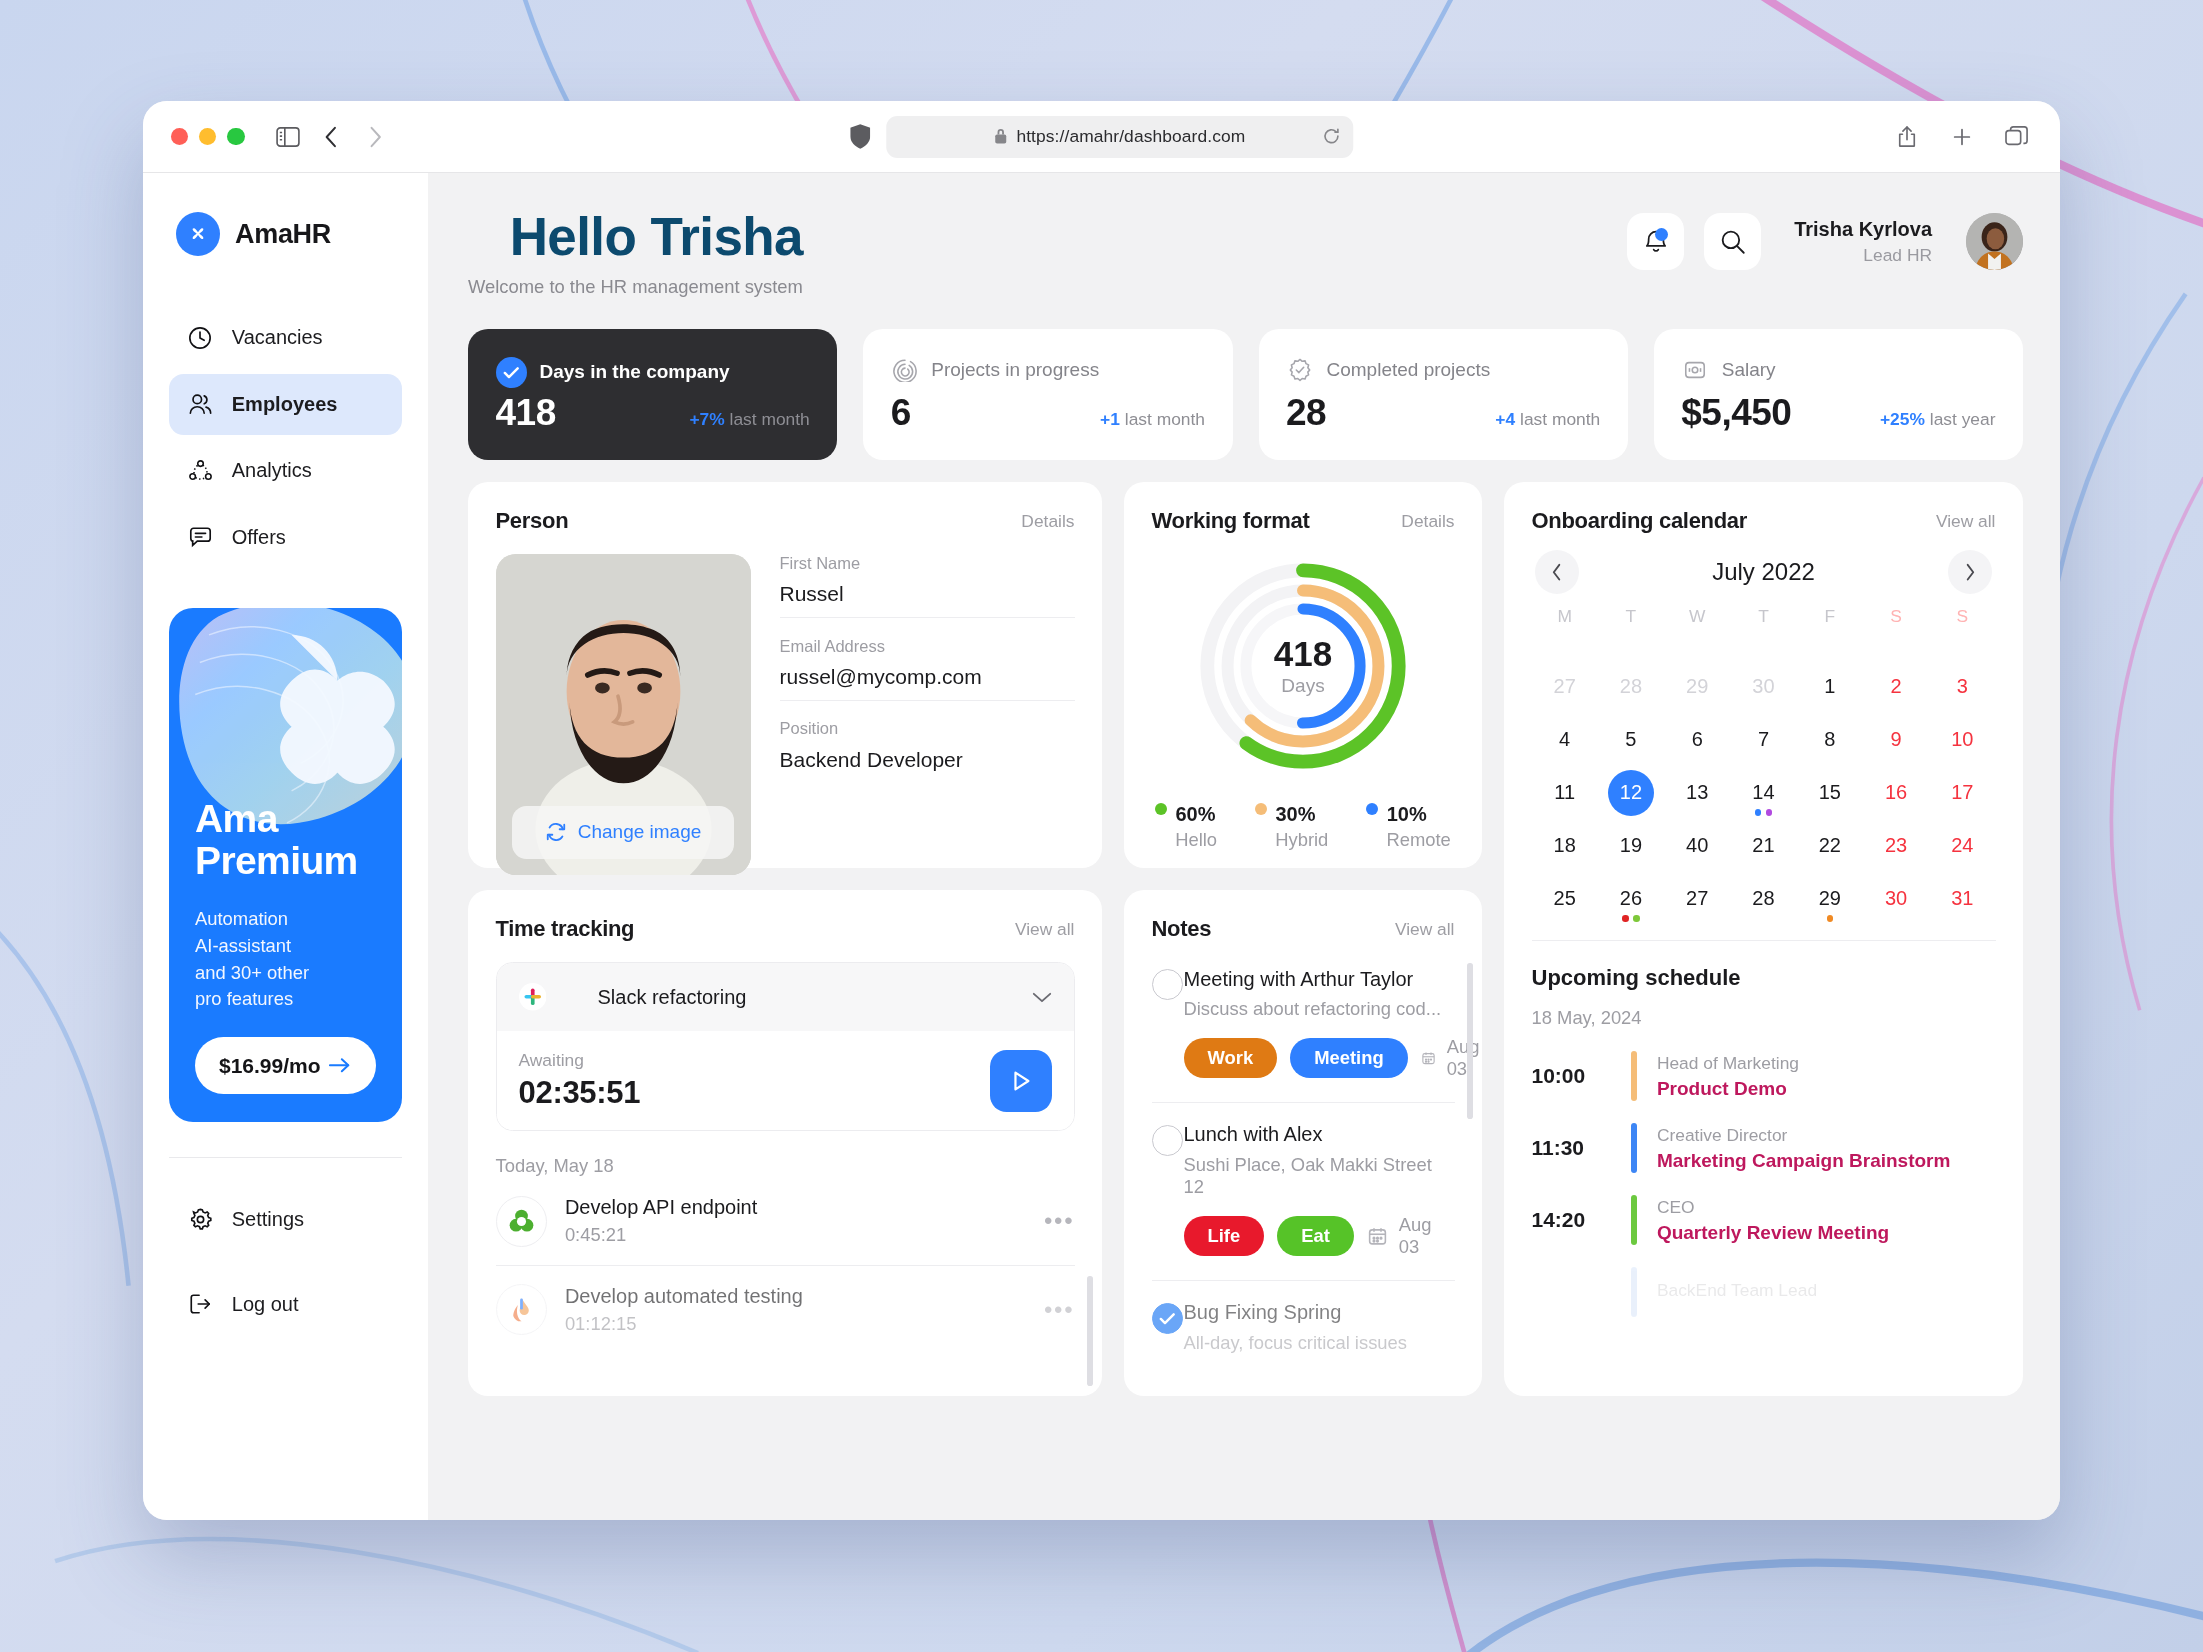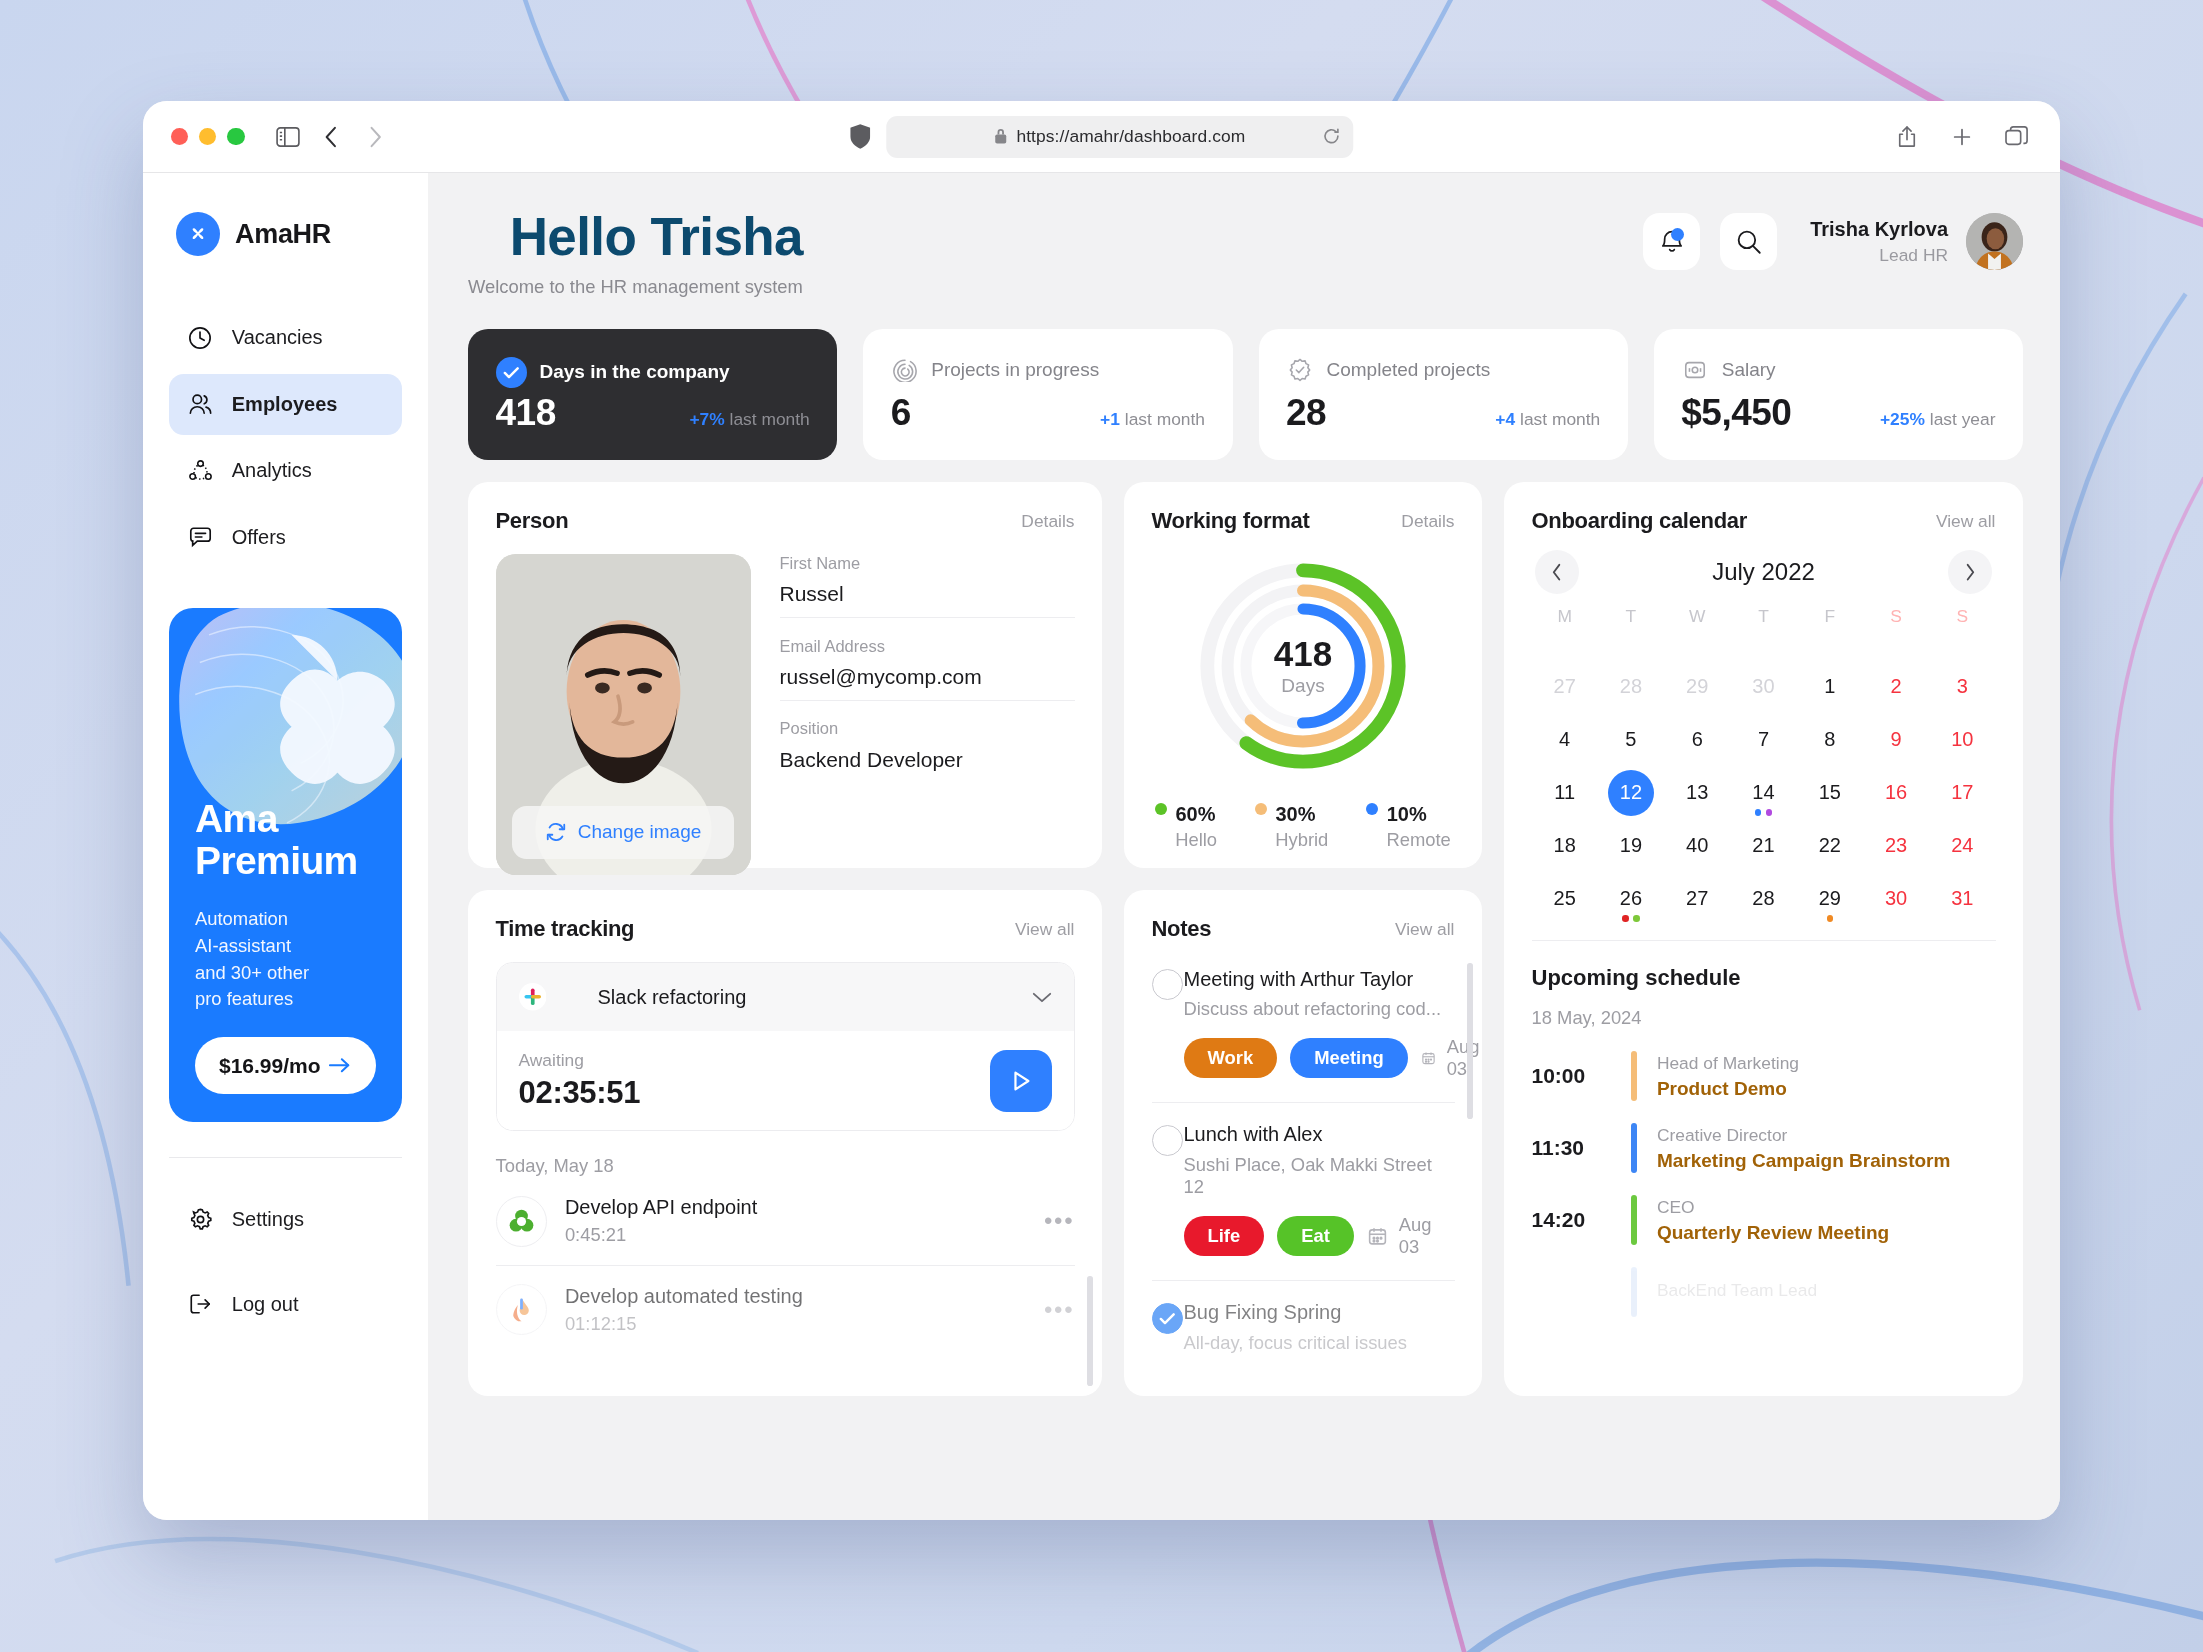--- a/index.html
+++ b/index.html
@@ -94,21 +94,21 @@
   .main { flex: 1; background: #f2f2f3; padding: 33px 37px 0 40px; min-width: 0; overflow: hidden; }
   .topbar { display: flex; align-items: flex-start; }
   .hello { font-size: 53px; font-weight: 700; color: #0c4a6e; letter-spacing: -0.6px; text-align: right; }
   .subhello { font-size: 18.4px; color: #8a8a90; margin-top: 9.2px; }
   .topright { margin-left: auto; display: flex; align-items: center; gap: 20px; padding-top: 7.3px; }
   .icon-btn {
     width: 57px; height: 57px; background: #fff; border-radius: 16.5px;
     display: flex; align-items: center; justify-content: center; cursor: pointer; position: relative;
   }
   .notif-dot { position: absolute; width: 13px; height: 13px; border-radius: 50%; background: #2f80ff; top: 14.7px; right: 16.5px; }
-  .user { display: flex; align-items: center; gap: 18px; margin-left: 13px; }
+  .user { display: flex; align-items: center; gap: 34px; margin-left: 13px; }
   .user .tx { text-align: right; }
   .user .nm { font-size: 20px; font-weight: 700; color: #1b1b1e; }
   .user .rl { font-size: 17.4px; color: #9a9aa0; margin-top: 3.7px; }
   .avatar {
     width: 57px; height: 57px; border-radius: 50%; overflow: hidden;
     background: linear-gradient(160deg,#b9b9b9,#8e8e8e); flex: none; position: relative;
   }
 
   
   .stats { display: grid; grid-template-columns: repeat(4, 1fr); gap: 26px; margin-top: 31px; }
@@ -179,21 +179,21 @@
   .day .dots { position: absolute; bottom: 3.7px; display: flex; gap: 4.6px; }
   .day .dots i { width: 6.4px; height: 6.4px; border-radius: 50%; display: block; }
 
   .cal-div { border-top: 0.9px solid #ededf0; margin-top: 14.7px; }
   .sched-title { font-size: 22px; font-weight: 700; color: #1b1b1e; margin-top: 24px; }
   .sched-date { font-size: 18.4px; color: #9d9da3; margin-top: 16.5px; }
   .sched-item { display: flex; align-items: center; gap: 20px; margin-top: 22px; }
   .sched-time { font-size: 21px; font-weight: 700; color: #1b1b1e; width: 79px; flex: none; }
   .sched-bar { width: 6.4px; height: 50px; border-radius: 3.7px; flex: none; }
   .sched-role { font-size: 17.4px; color: #9d9da3; }
-  .sched-name { font-size: 19px; font-weight: 700; color: #a16207; margin-top: 3.7px; }
+  .sched-name { font-size: 19px; font-weight: 700; color: #be185d; margin-top: 3.7px; }
   .tt-sel {
     margin-top: 20px; border: 0.9px solid #ececef; border-radius: 16.5px; overflow: hidden;
   }
   .tt-sel-top { background: #f7f7f8; height: 68px; display: flex; align-items: center; gap: 16.5px; padding: 0 22px; cursor: pointer; }
   .tt-sel-top .nm3 { font-size: 20px; color: #1b1b1e; margin-left: 35px; }
   .tt-sel-top .chev { margin-left: auto; color: #6b6b72; display: flex; }
   .tt-sel-bot { height: 99px; display: flex; align-items: center; padding: 0 22px; background: #fff; }
   .tt-aw { font-size: 17.4px; color: #9d9da3; }
   .tt-time { font-size: 31px; font-weight: 700; color: #1b1b1e; margin-top: 3.7px; letter-spacing: -0.3px; }
   .play { width: 62px; height: 62px; border-radius: 16.5px; background: #2f80ff; margin-left: auto; display: flex; align-items: center; justify-content: center; cursor: pointer; }

